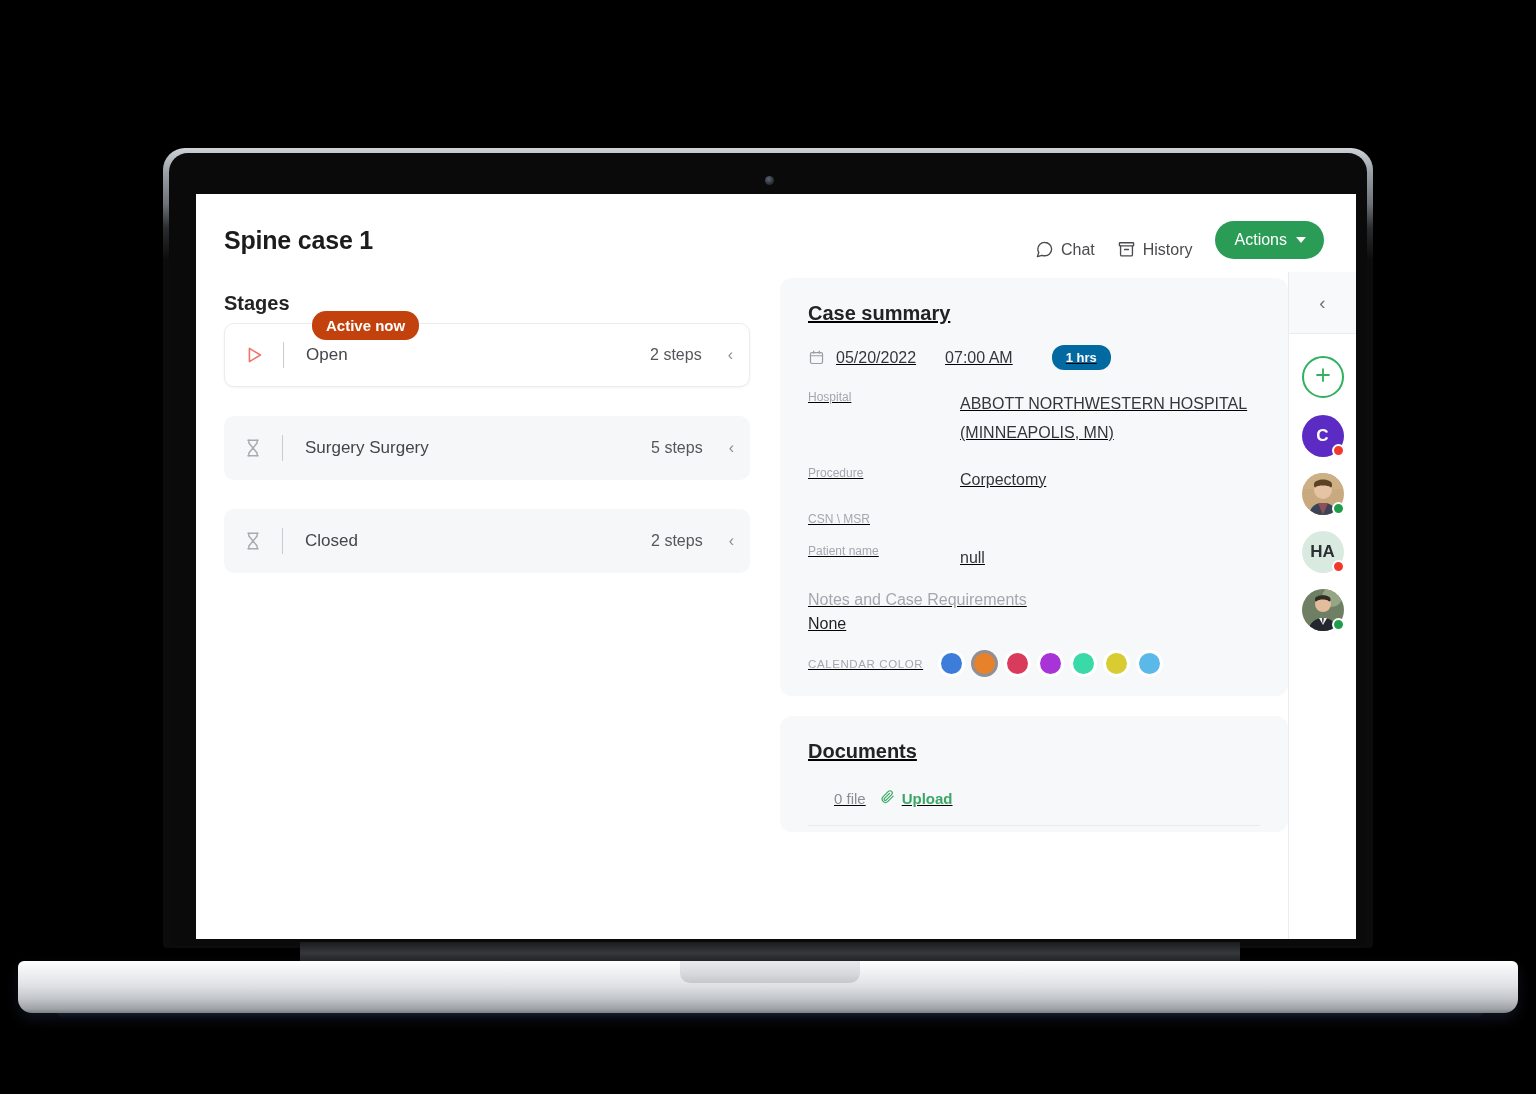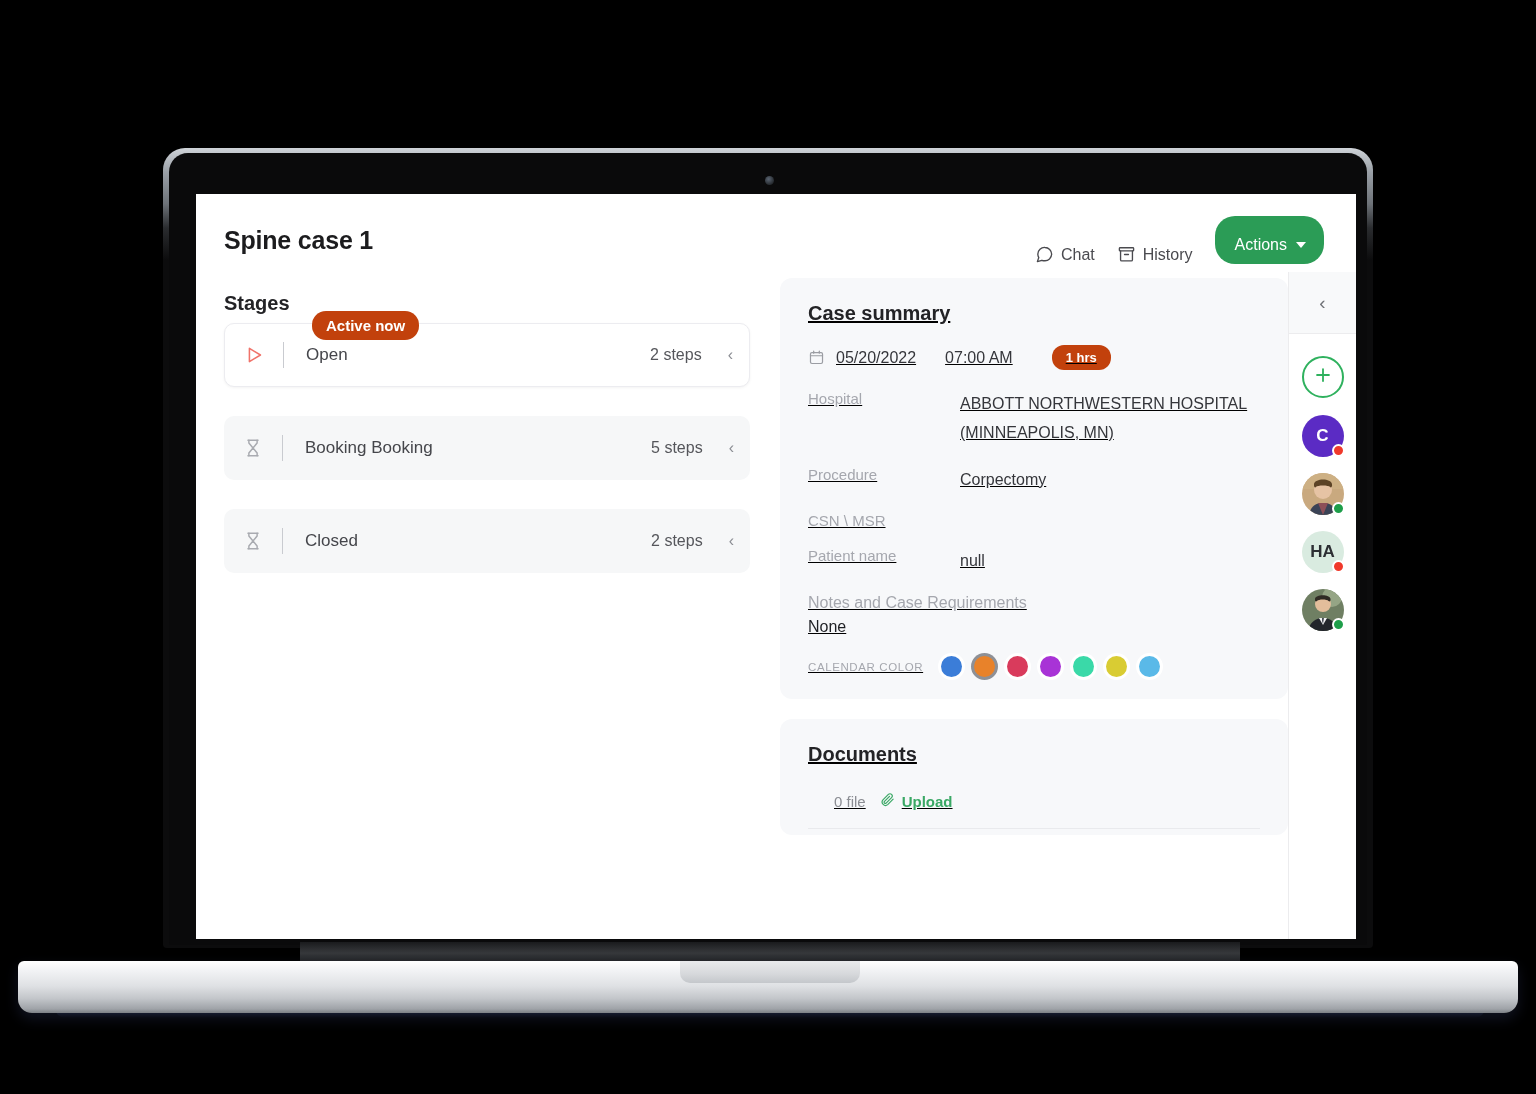--- a/index.html
+++ b/index.html
@@ -130,21 +130,21 @@
     font-size: 16px;
     color: #4a4a4f;
     cursor: pointer;
   }
   .hdr-link svg { display: block; }
   .actions-btn {
     background: #2b9c56;
     color: #ffffff;
     border: none;
     border-radius: 20px;
-    padding: 20px 18px 10px 20px;
+    padding: 10px 18px 10px 20px;
     font-size: 16px;
     font-family: "Liberation Sans", sans-serif;
     display: flex;
     align-items: center;
     gap: 9px;
     cursor: pointer;
   }
   .caret-down {
     width: 0; height: 0;
     border-left: 5px solid transparent;
@@ -242,36 +242,36 @@
   .date-row {
     display: flex;
     align-items: center;
     margin-bottom: 20px;
   }
   .cal-icon { margin-right: 11px; display: flex; }
   .date-txt { font-size: 16px; color: #35363b; }
   .time-txt { font-size: 16px; color: #35363b; margin-left: 29px; }
   .hrs-badge {
     margin-left: 39px;
-    background: #c2410c;
+    background: #0369a1;
     color: #fff;
     font-size: 13px;
     font-weight: bold;
     border-radius: 12px;
     padding: 5px 14px;
   }
   .kv-row {
     display: flex;
     align-items: flex-start;
     margin-bottom: 18px;
   }
   .kv-key {
     width: 152px;
     flex: none;
-    font-size: 15px;
+    font-size: 12px;
     color: #a5a7ae;
   }
   .kv-val {
     font-size: 16px;
     color: #35363b;
     line-height: 1.8;
   }
   .notes-label {
     font-size: 16px;
     color: #a5a7ae;
@@ -449,21 +449,21 @@
           <div class="stage-card idle">
             <div class="stage-icon">
               <svg width="22" height="22" viewBox="0 0 24 24" fill="none" stroke="#a9abb1" stroke-width="1.6" stroke-linecap="round" stroke-linejoin="round">
                 <line x1="6.5" y1="3.5" x2="17.5" y2="3.5"></line>
                 <line x1="6.5" y1="20.5" x2="17.5" y2="20.5"></line>
                 <path d="M7.5 3.5v3L12 12l4.5-5.5v-3"></path>
                 <path d="M7.5 20.5v-3L12 12l4.5 5.5v3"></path>
               </svg>
             </div>
             <div class="stage-divider"></div>
-            <div class="stage-name">Booking Booking</div>
+            <div class="stage-name">Surgery Surgery</div>
             <div class="stage-steps">5 steps</div>
             <div class="chev-left">‹</div>
           </div>
 
           <div class="stage-card idle">
             <div class="stage-icon">
               <svg width="22" height="22" viewBox="0 0 24 24" fill="none" stroke="#a9abb1" stroke-width="1.6" stroke-linecap="round" stroke-linejoin="round">
                 <line x1="6.5" y1="3.5" x2="17.5" y2="3.5"></line>
                 <line x1="6.5" y1="20.5" x2="17.5" y2="20.5"></line>
                 <path d="M7.5 3.5v3L12 12l4.5-5.5v-3"></path>

